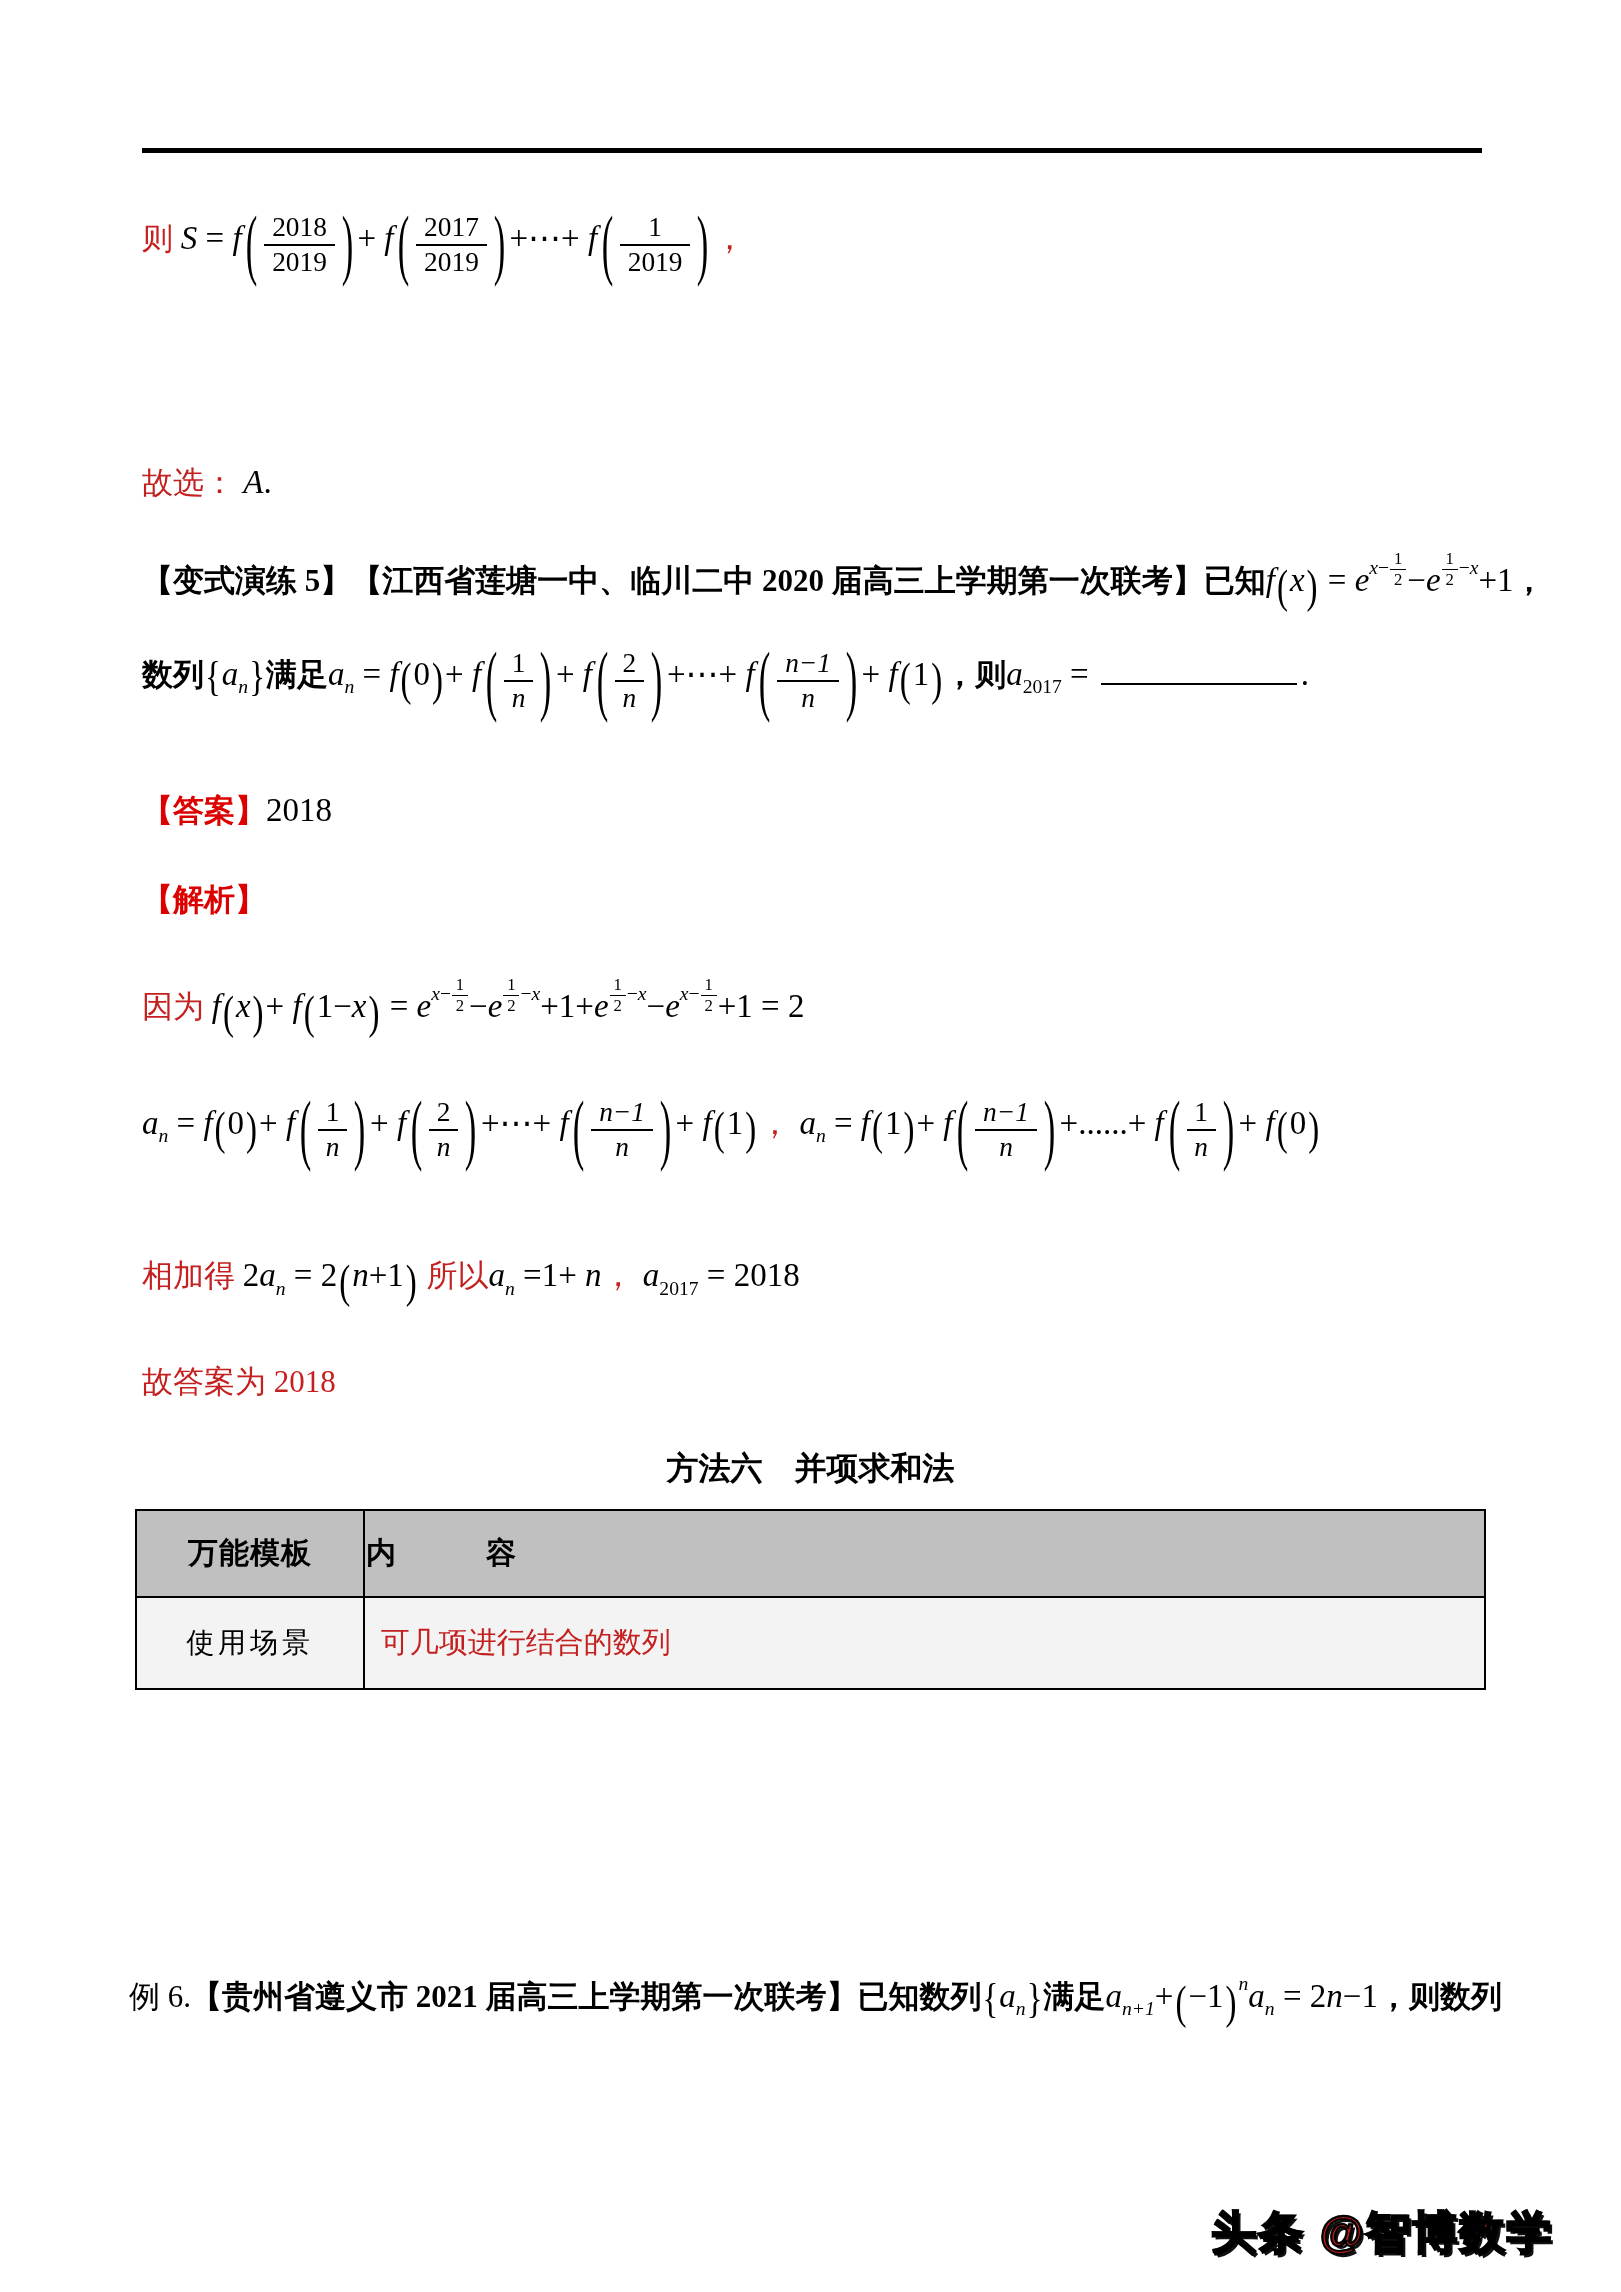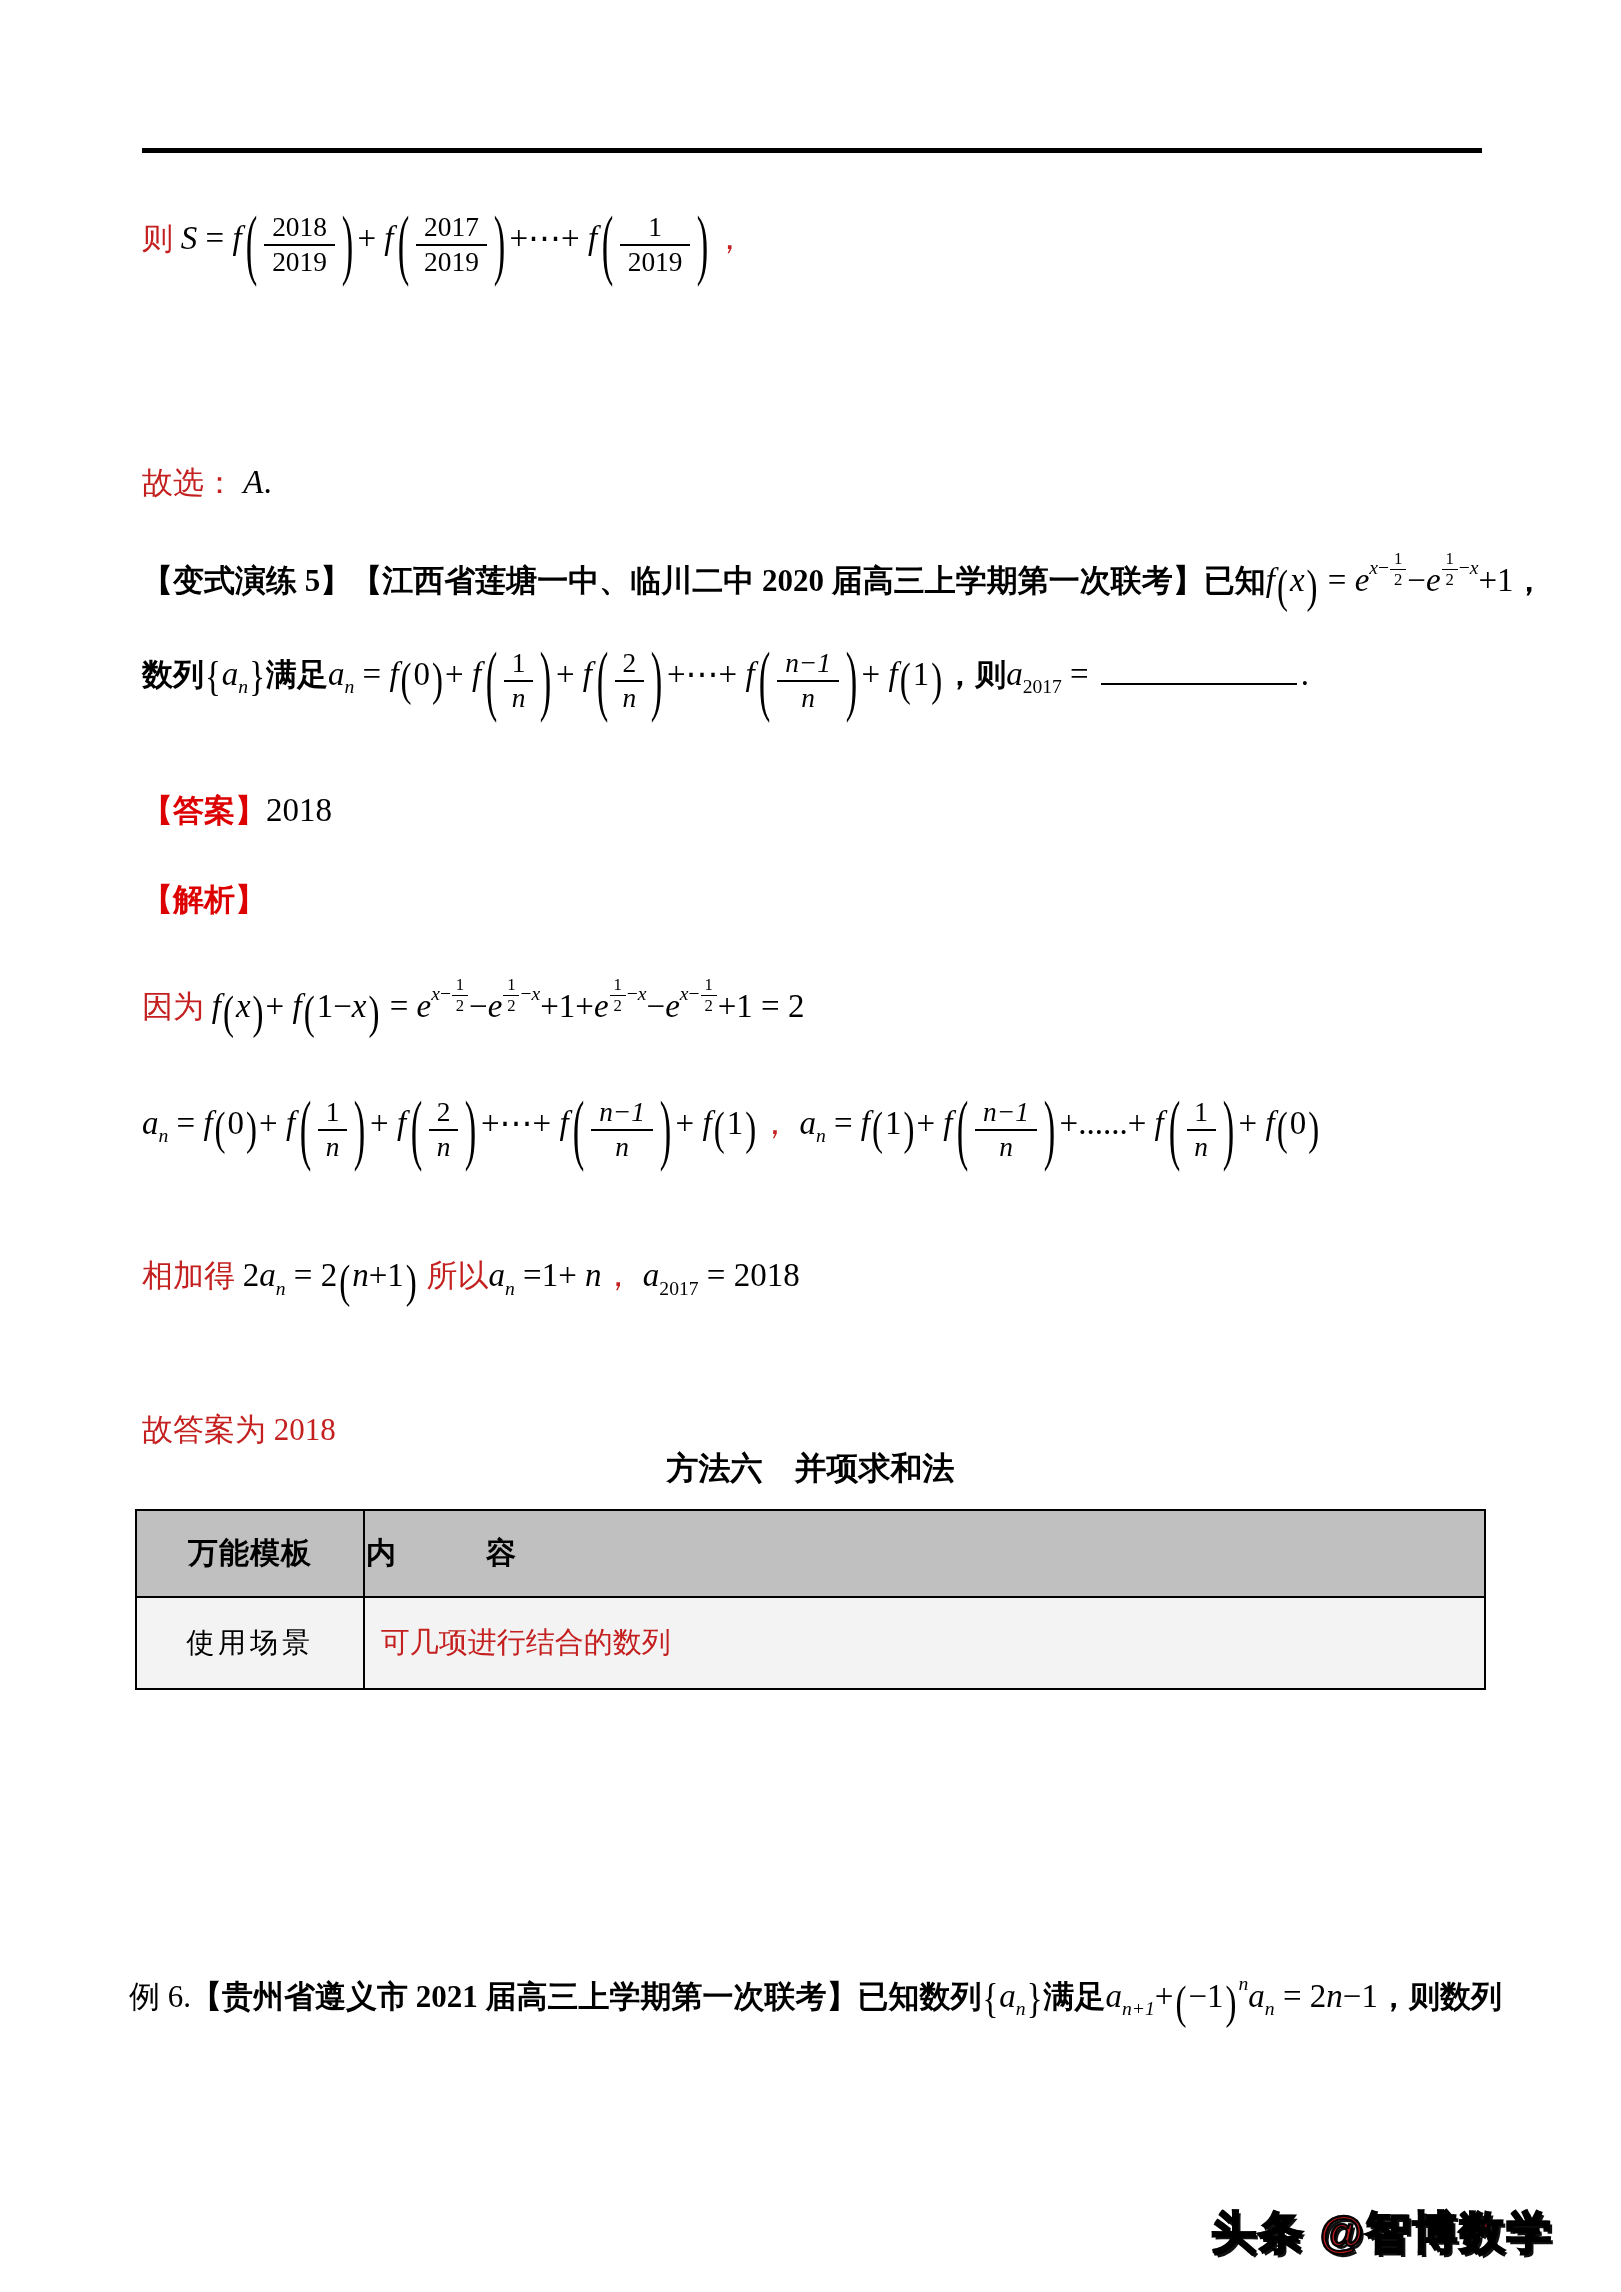--- a/index.html
+++ b/index.html
@@ -101,21 +101,21 @@
   <div class="abs line" style="top:792px;left:142px;"><span class="cn redb">【答案】</span><span class="m mr">2018</span></div>
 
   <div class="abs line" style="top:882px;left:142px;"><span class="cn redb">【解析】</span></div>
 
   <div class="abs line" style="top:975px;left:142px;"><span class="cn red">因为 </span><span class="m mi">f</span><span><span class="m par sml">(</span><span class="m mi">x</span><span class="m par sml">)</span></span><span class="m mr">+ </span><span class="m mi">f</span><span><span class="m par sml">(</span><span class="m mr">1−</span><span class="m mi">x</span><span class="m par sml">)</span></span><span class="m mr"> = </span><span class="m mi">e</span><span class="m sup"><span class="m mi">x</span><span class="m mr">−</span><span class="m frac"><span class="fn">1</span><span class="fd">2</span></span></span><span class="m mr">−</span><span class="m mi">e</span><span class="m sup"><span class="m frac"><span class="fn">1</span><span class="fd">2</span></span><span class="m mr">−</span><span class="m mi">x</span></span><span class="m mr">+1+</span><span class="m mi">e</span><span class="m sup"><span class="m frac"><span class="fn">1</span><span class="fd">2</span></span><span class="m mr">−</span><span class="m mi">x</span></span><span class="m mr">−</span><span class="m mi">e</span><span class="m sup"><span class="m mi">x</span><span class="m mr">−</span><span class="m frac"><span class="fn">1</span><span class="fd">2</span></span></span><span class="m mr">+1 = 2</span></div>
 
   <div class="abs line" style="top:1096px;left:142px;"><span class="m mi">a</span><span class="m sub mi">n</span><span class="m mr"> = </span><span class="m mi">f</span><span><span class="m par sml">(</span><span class="m mr">0</span><span class="m par sml">)</span></span><span class="m mr">+ </span><span class="m mi">f</span><span><span class="m par big">(</span><span class="m frac"><span class="fn">1</span><span class="fd mi">n</span></span><span class="m par big">)</span></span><span class="m mr">+ </span><span class="m mi">f</span><span><span class="m par big">(</span><span class="m frac"><span class="fn">2</span><span class="fd mi">n</span></span><span class="m par big">)</span></span><span class="m mr">+⋯+ </span><span class="m mi">f</span><span><span class="m par big">(</span><span class="m frac"><span class="fn mi">n−1</span><span class="fd mi">n</span></span><span class="m par big">)</span></span><span class="m mr">+ </span><span class="m mi">f</span><span><span class="m par sml">(</span><span class="m mr">1</span><span class="m par sml">)</span></span><span class="m mr red">， </span><span class="m mi">a</span><span class="m sub mi">n</span><span class="m mr"> = </span><span class="m mi">f</span><span><span class="m par sml">(</span><span class="m mr">1</span><span class="m par sml">)</span></span><span class="m mr">+ </span><span class="m mi">f</span><span><span class="m par big">(</span><span class="m frac"><span class="fn mi">n−1</span><span class="fd mi">n</span></span><span class="m par big">)</span></span><span class="m mr">+......+ </span><span class="m mi">f</span><span><span class="m par big">(</span><span class="m frac"><span class="fn">1</span><span class="fd mi">n</span></span><span class="m par big">)</span></span><span class="m mr">+ </span><span class="m mi">f</span><span><span class="m par sml">(</span><span class="m mr">0</span><span class="m par sml">)</span></span></div>
 
   <div class="abs line" style="top:1257px;left:142px;"><span class="cn red">相加得 </span><span class="m mr">2</span><span class="m mi">a</span><span class="m sub mi">n</span><span class="m mr"> = 2</span><span><span class="m par sml">(</span><span class="m mi">n</span><span class="m mr">+1</span><span class="m par sml">)</span></span><span class="cn red"> 所以</span><span class="m mi">a</span><span class="m sub mi">n</span><span class="m mr"> =1+ </span><span class="m mi">n</span><span class="m mr red">， </span><span class="m mi">a</span><span class="m sub">2017</span><span class="m mr"> = 2018</span></div>
 
-  <div class="abs line" style="top:1412px;left:142px;"><span class="cn red">故答案为 2018</span></div>
+  <div class="abs line" style="top:1364px;left:142px;"><span class="cn red">故答案为 2018</span></div>
 
   <div class="abs sec-title" style="top:1447px;left:0;">方法六　并项求和法</div>
 
   <table class="tpl abs" style="top:1509px;left:135px;">
     <tbody>
         <tr class="hdr" style="height:87px;">
       <td class="c1">万能模板</td>
       <td class="c2">内　　　容</td>
     </tr>
     <tr class="r1" style="height:92px;">

